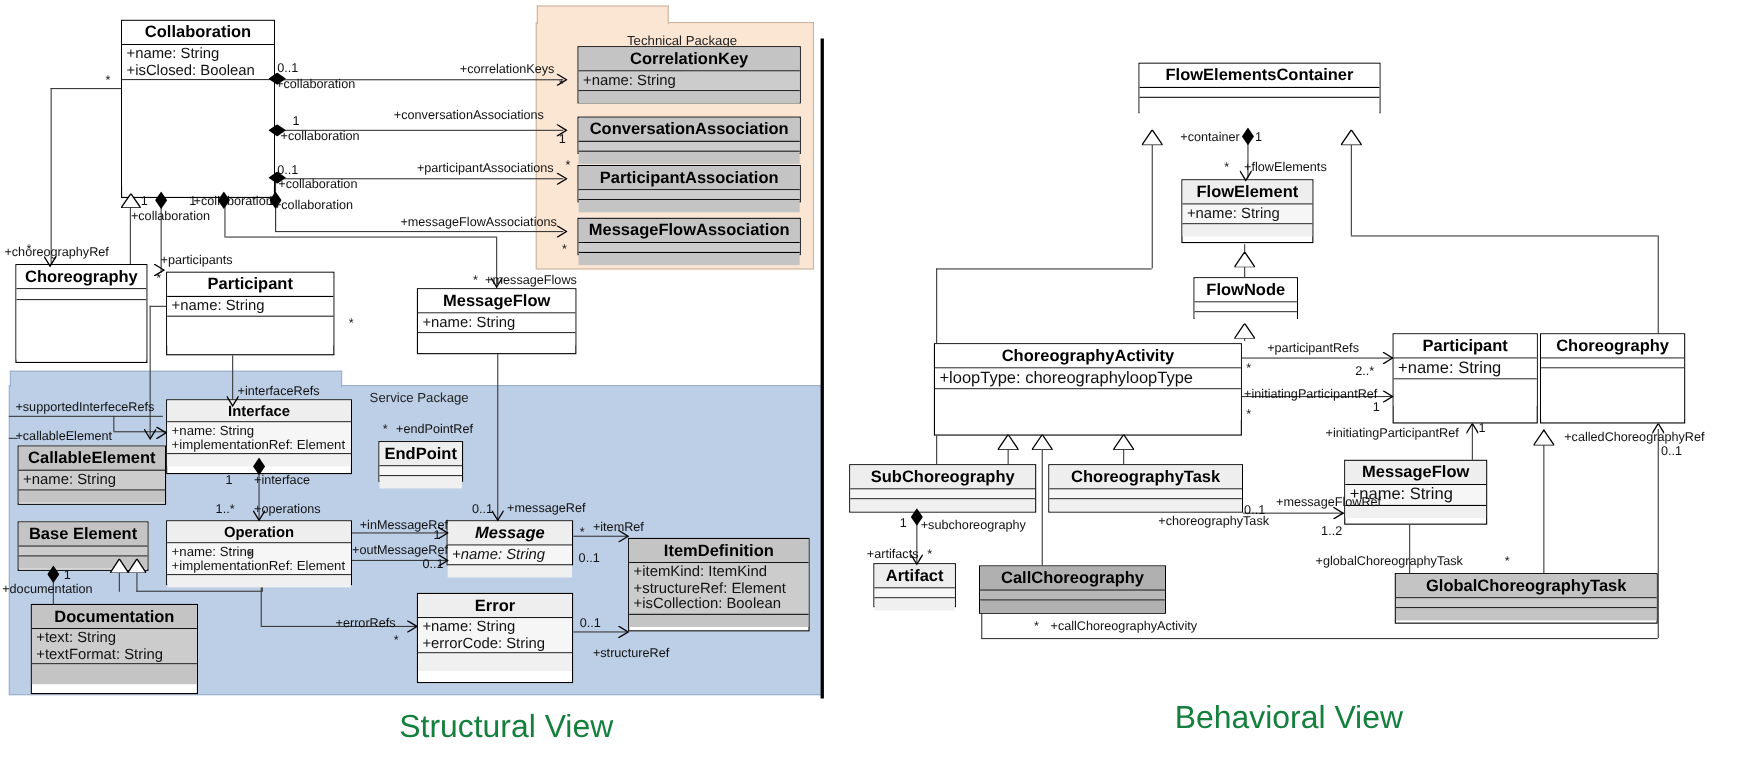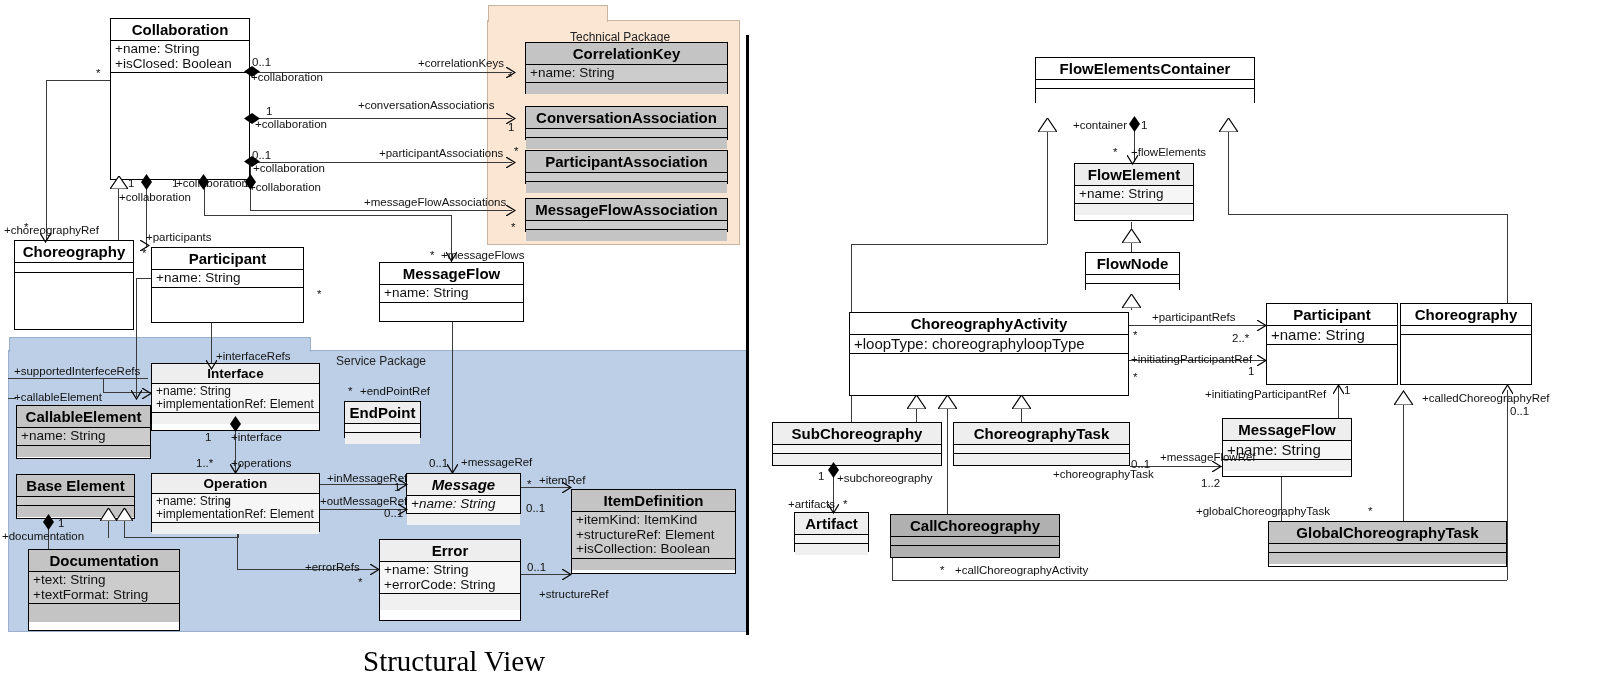--- a/index.html
+++ b/index.html
@@ -41,21 +41,21 @@
 
   
   .dia{position:absolute;}
   .dia svg{display:block;}
   .arr{position:absolute;}
   .arr svg{display:block;}
 
   
   .divider{position:absolute;background:#000;}
 
-  .caption{position:absolute;font-size:29px;color:#000000;white-space:nowrap;font-family:Liberation Serif, serif;}
+  .caption{position:absolute;font-size:29px;color:#15803d;white-space:nowrap;}
 </style>
 </head>
 <body>
 
 <div id="canvas">
 
   <div class="pkg tech" style="left:487px;top:20px;width:253px;height:225px;">
     <div class="tab"></div>
   </div>
   <div class="pkg-title" style="left:570px;top:30px;">Technical Package</div>
@@ -681,14 +681,15 @@
         <polyline points="0,0 9,5.5 0,11" fill="none" stroke="#000" stroke-width="1.2"></polyline>
       </svg>
     </div>
   <div class="arr" style="left:828px;top:504px;">
     <svg width="11" height="10">
         <polyline points="0,0 5.5,9 11,0" fill="none" stroke="#000" stroke-width="1.2"></polyline>
       </svg>
     </div>
 
   <div class="caption" style="left:363px;top:645px;">Structural View</div>
+  <div class="caption" style="left:1068px;top:637px;">Behavioral View</div>
 
 </div>
 
 </body></html>

